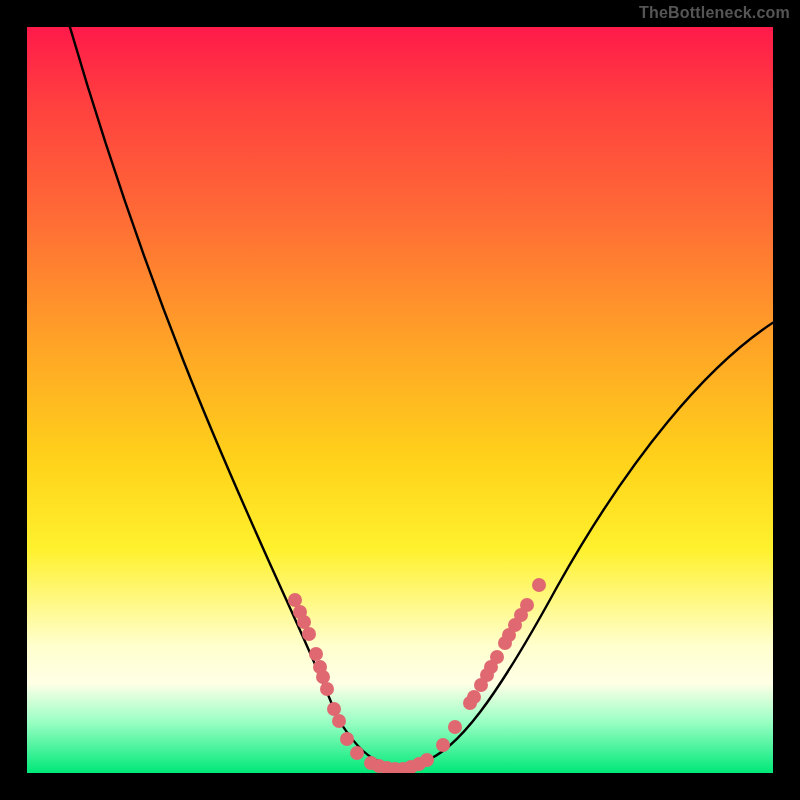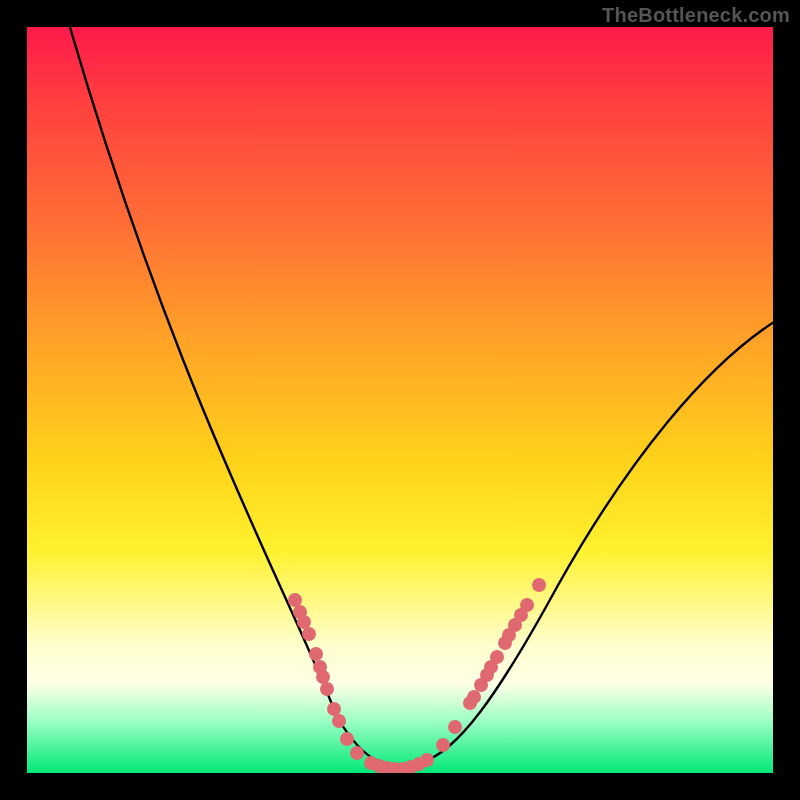--- a/index.html
+++ b/index.html
@@ -32,21 +32,21 @@
       #ffffce 83%,
       #ffffe6 88%,
       #9dffc5 93%,
       #00e878 100%);
   }
   .watermark {
     position: absolute;
     top: 4px;
     right: 10px;
     color: #555;
-    font-size: 20px;
+    font-size: 16px;
     font-weight: 600;
     letter-spacing: 0.2px;
     user-select: none;
   }
   svg.curve {
     position: absolute;
     inset: 0;
   }
   .dot {
     fill: #e06971;

